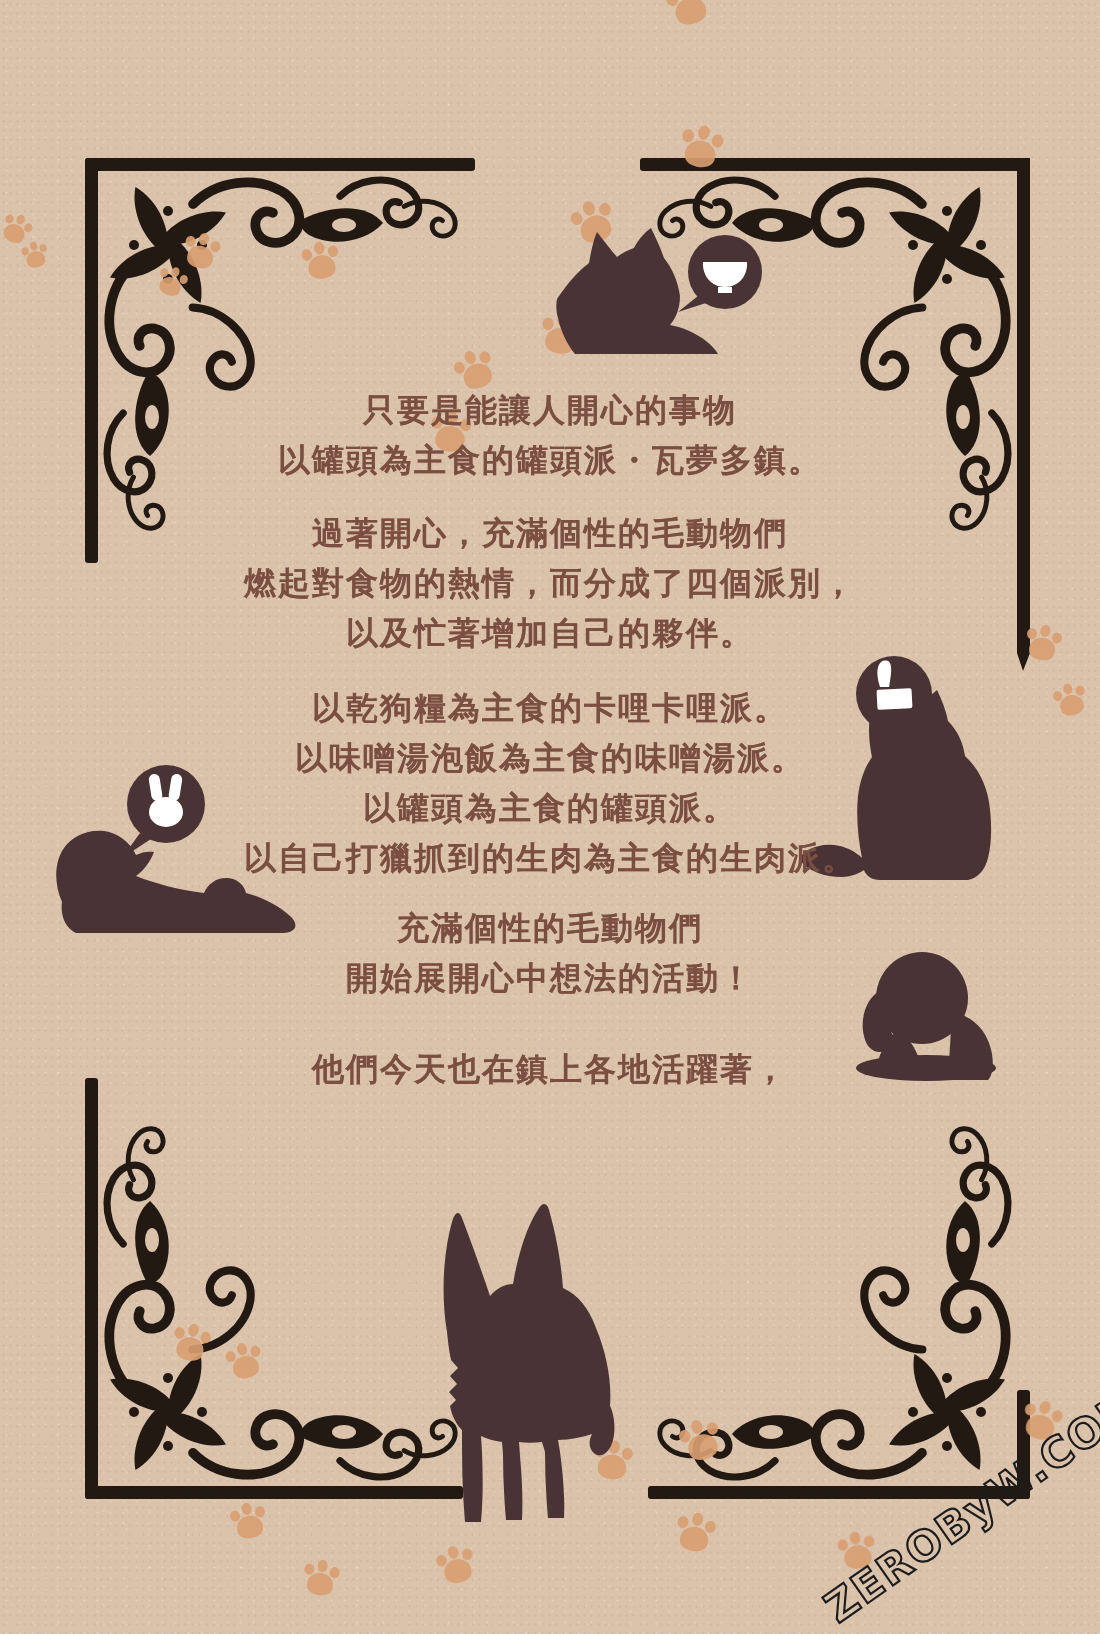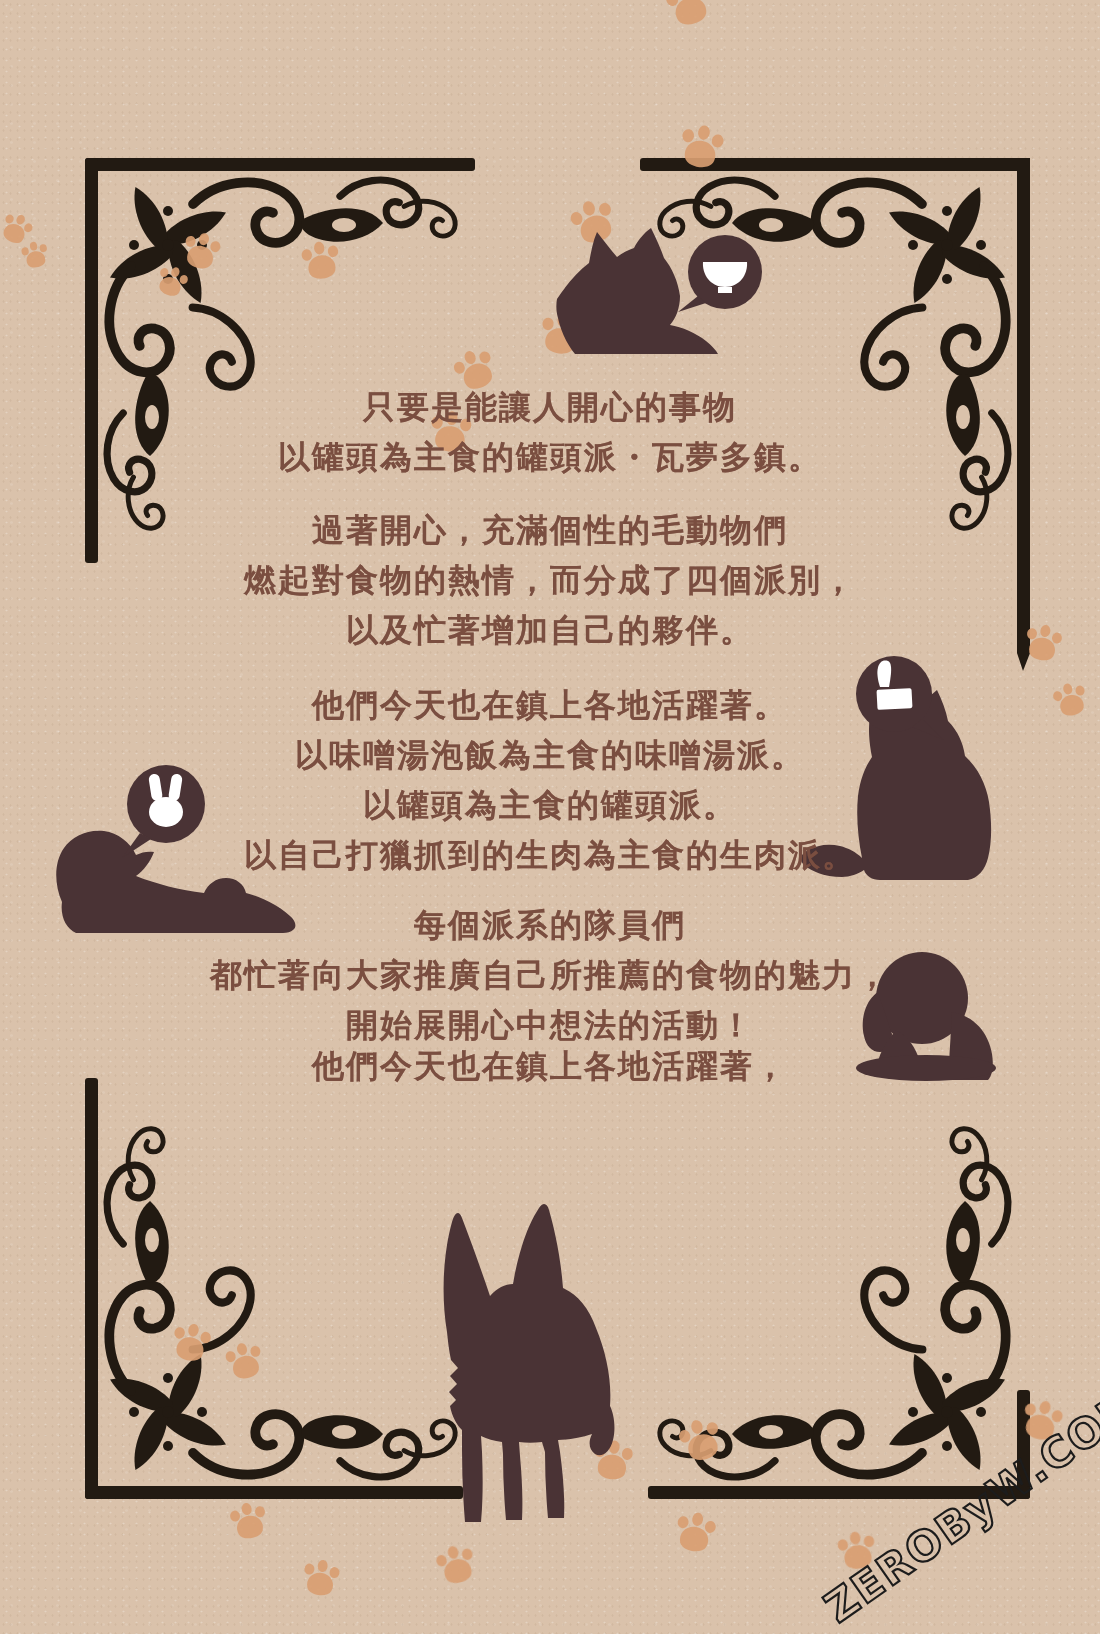--- a/index.html
+++ b/index.html
@@ -18,21 +18,20 @@
   }
   .art{position:absolute;left:0;top:0;width:1100px;height:1634px;}
   .story{position:absolute;left:0;top:0;width:1100px;height:1634px;pointer-events:none;}
   .para{
     position:absolute;left:0;width:1100px;
     text-align:center;
     color:#7a4e40;
     font-size:32px;font-weight:700;
     line-height:50px;letter-spacing:2px;
     text-shadow:0 0 .5px rgba(122,78,64,.6);
-    font-family:Liberation Mono, monospace;
   }
   .p1{top:385px}.p2{top:508px}.p3{top:683px}.p4{top:903px}.p5{top:1044px}
 </style>
 </head>
 <body>
 
 <div class="page">
 
   <svg class="art" viewBox="0 0 1100 1634" xmlns="http://www.w3.org/2000/svg">
     <defs>
@@ -192,28 +191,27 @@
     <div class="para p1">
       <div>只要是能讓人開心的事物</div>
       <div>以罐頭為主食的罐頭派・瓦夢多鎮。</div>
     </div>
     <div class="para p2">
       <div>過著開心，充滿個性的毛動物們</div>
       <div>燃起對食物的熱情，而分成了四個派別，</div>
       <div>以及忙著增加自己的夥伴。</div>
     </div>
     <div class="para p3">
-      <div>他們今天也在鎮上各地活躍著。</div>
+      <div>以乾狗糧為主食的卡哩卡哩派。</div>
       <div>以味噌湯泡飯為主食的味噌湯派。</div>
       <div>以罐頭為主食的罐頭派。</div>
       <div>以自己打獵抓到的生肉為主食的生肉派。</div>
     </div>
     <div class="para p4">
-      <div>每個派系的隊員們</div>
-      <div>都忙著向大家推廣自己所推薦的食物的魅力，</div>
+      <div>充滿個性的毛動物們</div>
       <div>開始展開心中想法的活動！</div>
     </div>
     <div class="para p5">
       <div>他們今天也在鎮上各地活躍著，</div>
     </div>
   </div>
 
 </div>
 
 </body></html>

